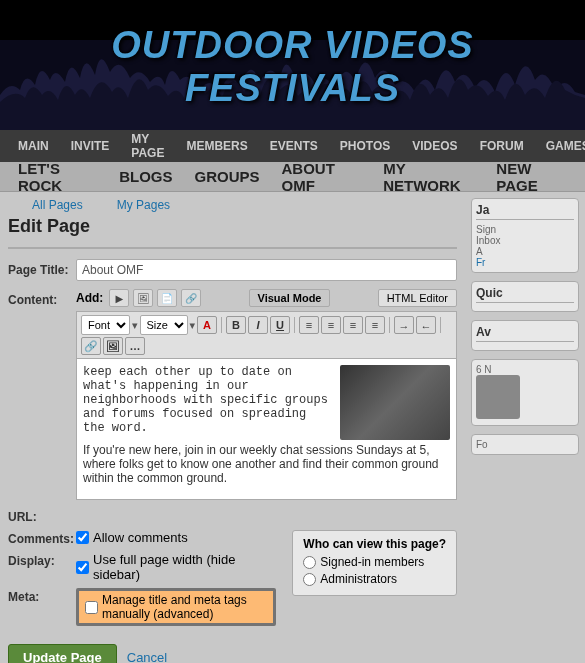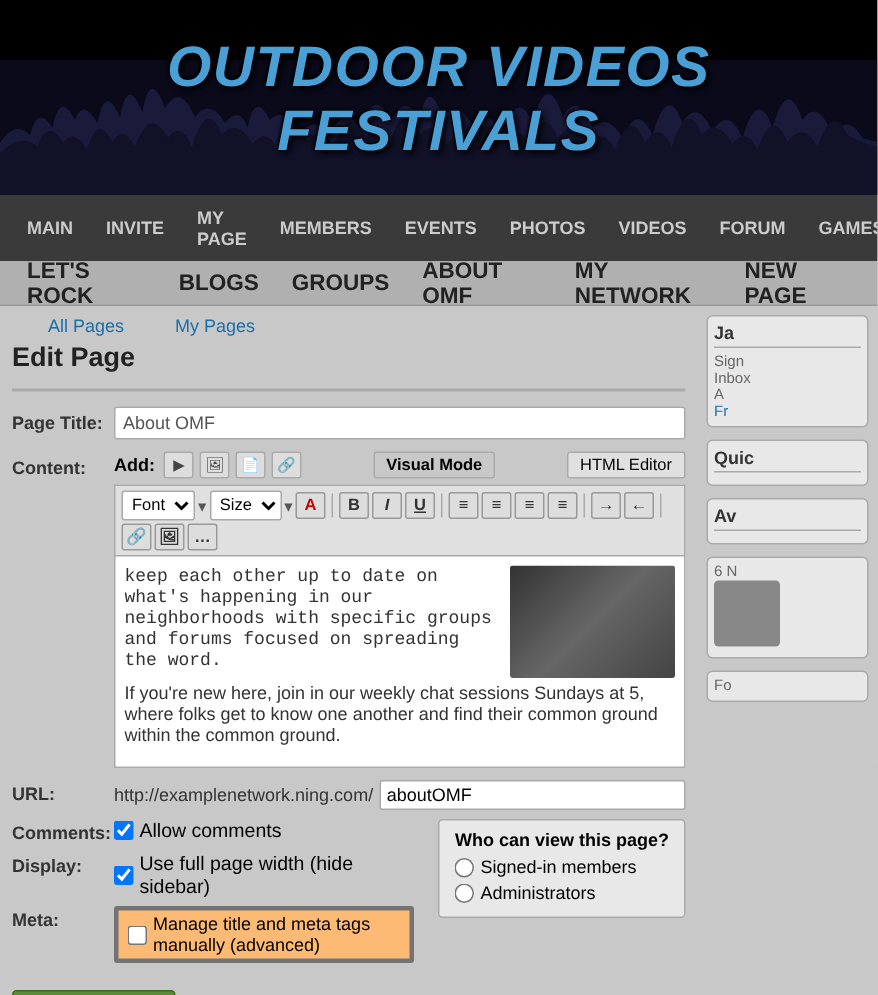--- a/index.html
+++ b/index.html
@@ -29,21 +29,21 @@
       text-align: center;
       width: 100%;
     }
 
     
     .nav-primary {
       background: #3a3a3a;
       padding: 0 8px;
       display: flex;
       align-items: center;
-      height: 44px;
+      height: 32px;
       gap: 2px;
     }
     .nav-primary a {
       color: #ccc;
       text-decoration: none;
       font-size: 12px;
       font-weight: bold;
       padding: 6px 10px;
       display: inline-block;
     }
@@ -467,24 +467,20 @@
             </div>
             <p class="editor-body-text">keep each other up to date on what's happening in our neighborhoods with specific groups and forums focused on spreading the word.</p>
           </div>
           <p class="editor-body-text">If you're new here, join in our weekly chat sessions Sundays at 5, where folks get to know one another and find their common ground within the common ground.</p>
         </div>
       </div>
     </div>
 
     <div class="option-row">
       <div class="option-label">URL:</div>
-      <div class="option-field">
-        <span class="url-prefix">http://examplenetwork.ning.com/</span>
-        <input class="url-input" type="text" value="aboutOMF" style="">
-      </div>
     </div>
 
     <div style="display:flex; align-items:flex-start; gap:8px;">
       <div style="flex:1;">
 
         <div class="option-row">
           <div class="option-label">Comments:</div>
           <div class="option-field">
             <input type="checkbox" checked="" style="">
             <span>Allow comments</span>

